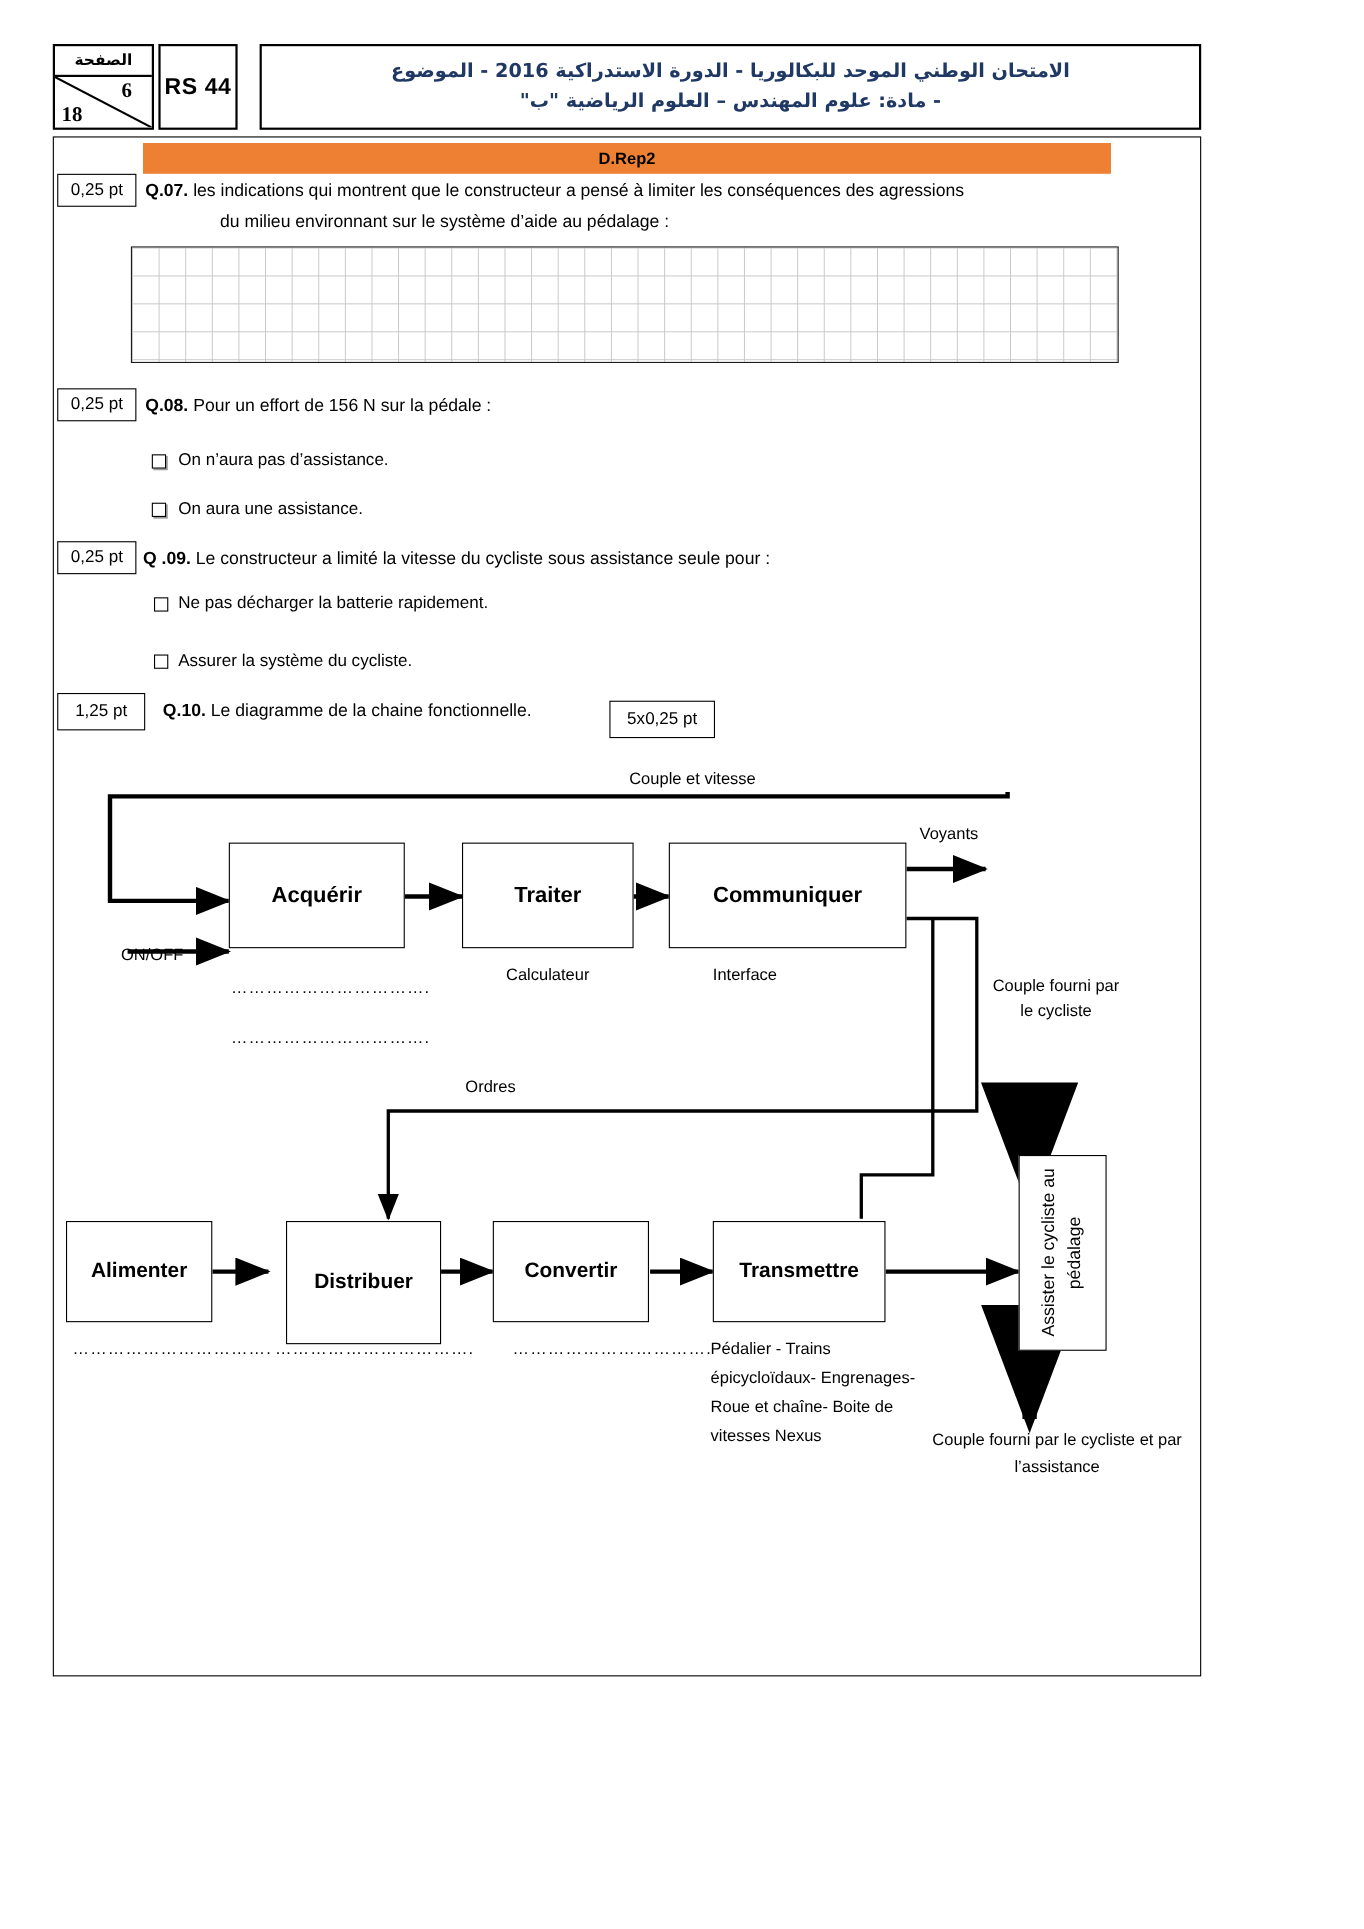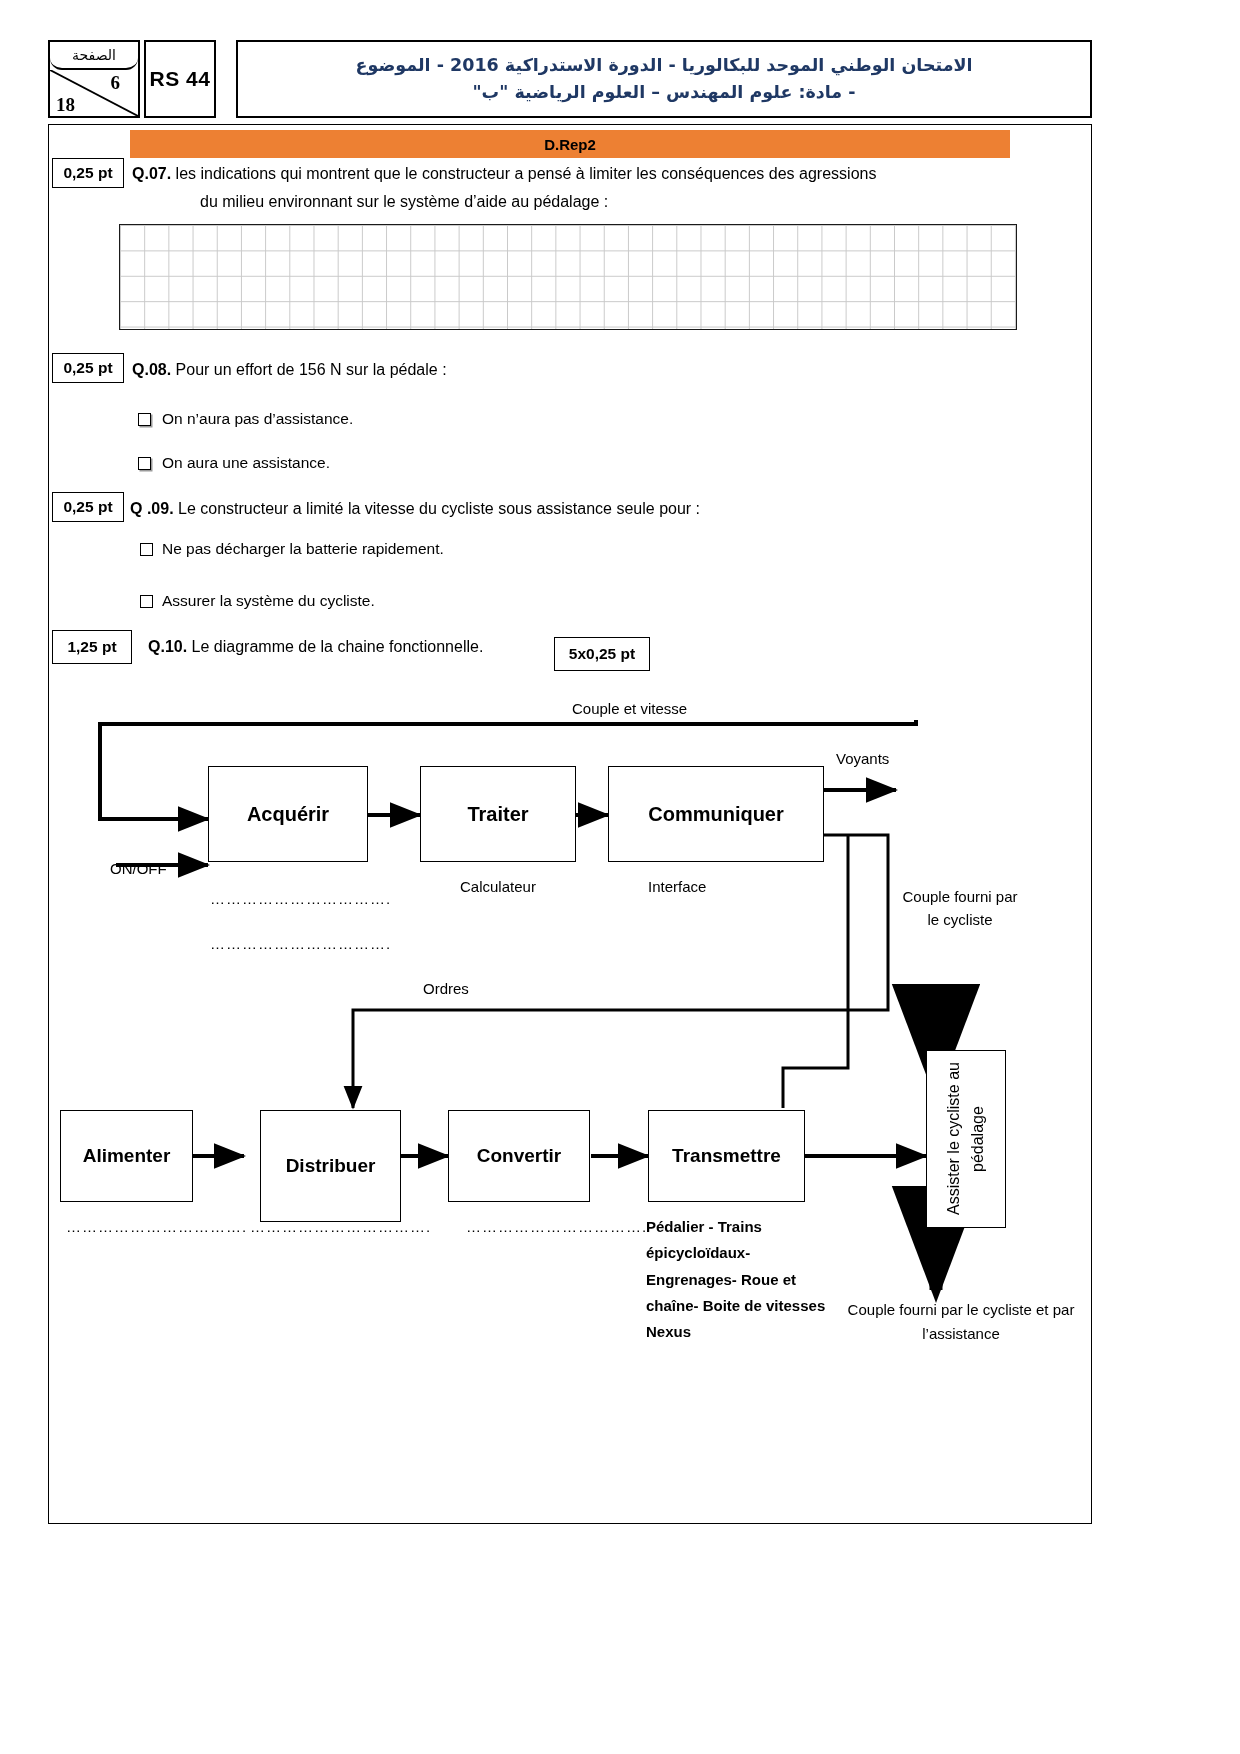--- a/index.html
+++ b/index.html
@@ -38,23 +38,22 @@
     flex-direction: column;
   }
   .page-num-label {
     height: 26px;
     border-bottom: 2.5px solid #000;
     display: flex;
     align-items: center;
     justify-content: center;
     font-family: "DejaVu Sans", sans-serif;
     font-size: 14px;
-    font-weight: normal;
+    font-weight: bold;
     direction: rtl;
-    border-radius: 12px;
   }
   .page-num-body {
     position: relative;
     flex: 1;
     overflow: hidden;
   }
   .page-num-body .diag {
     position: absolute;
     left: 0; top: 0;
     width: 100%; height: 100%;
@@ -134,21 +133,21 @@
 
   
   .pt-box {
     position: absolute;
     border: 1.6px solid #000;
     box-sizing: border-box;
     display: flex;
     align-items: center;
     justify-content: center;
     font-size: 15.5px;
-    font-weight: bold;
+    font-weight: normal;
     background: #fff;
   }
 
   
   .qtext {
     position: absolute;
     font-size: 16px;
     line-height: 1.45;
   }
 
@@ -394,19 +393,19 @@
     <div class="fbox small" style="left:600px; top:420px; width:157px; height:92px;">Transmettre</div>
 
     <div class="vert-box" style="left:878px; top:360px; width:80px; height:178px;">
       <span>Assister le cycliste au pédalage</span>
     </div>
 
     <div class="dots" style="left:18px; top:528px;">…………………………….</div>
     <div class="dots" style="left:202px; top:528px;">…………………………….</div>
     <div class="dots" style="left:418px; top:528px;">…………………………….</div>
 
-    <div class="dlabel" style="left:598px; top:524px; width:190px; line-height:1.75;font-weight:bold;">Pédalier - Trains épicycloïdaux- Engrenages- Roue et chaîne- Boite de vitesses Nexus</div>
+    <div class="dlabel" style="left:598px; top:524px; width:190px; line-height:1.75;">Pédalier - Trains épicycloïdaux- Engrenages- Roue et chaîne- Boite de vitesses Nexus</div>
 
     <div class="dlabel center" style="left:768px; top:608px; width:290px; line-height:1.6;">Couple fourni par le cycliste et par l’assistance</div>
 
   </div>
 
 </div>
 
 </body></html>

